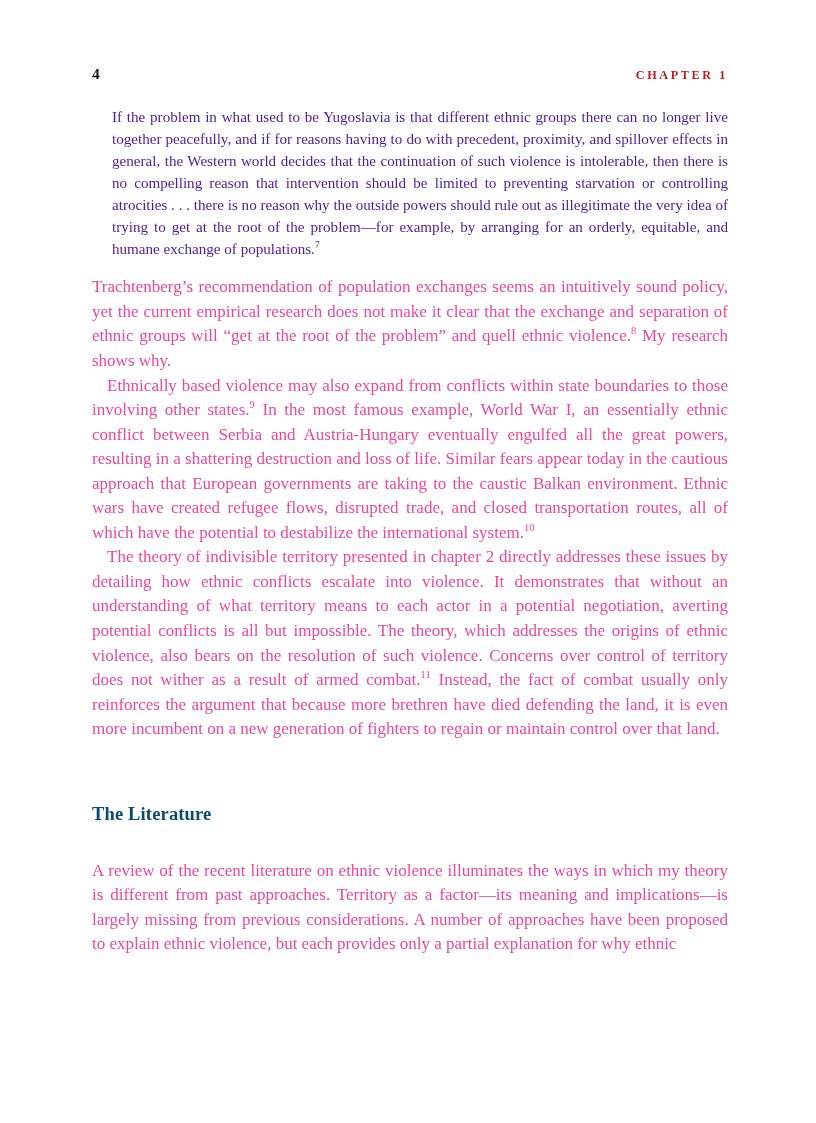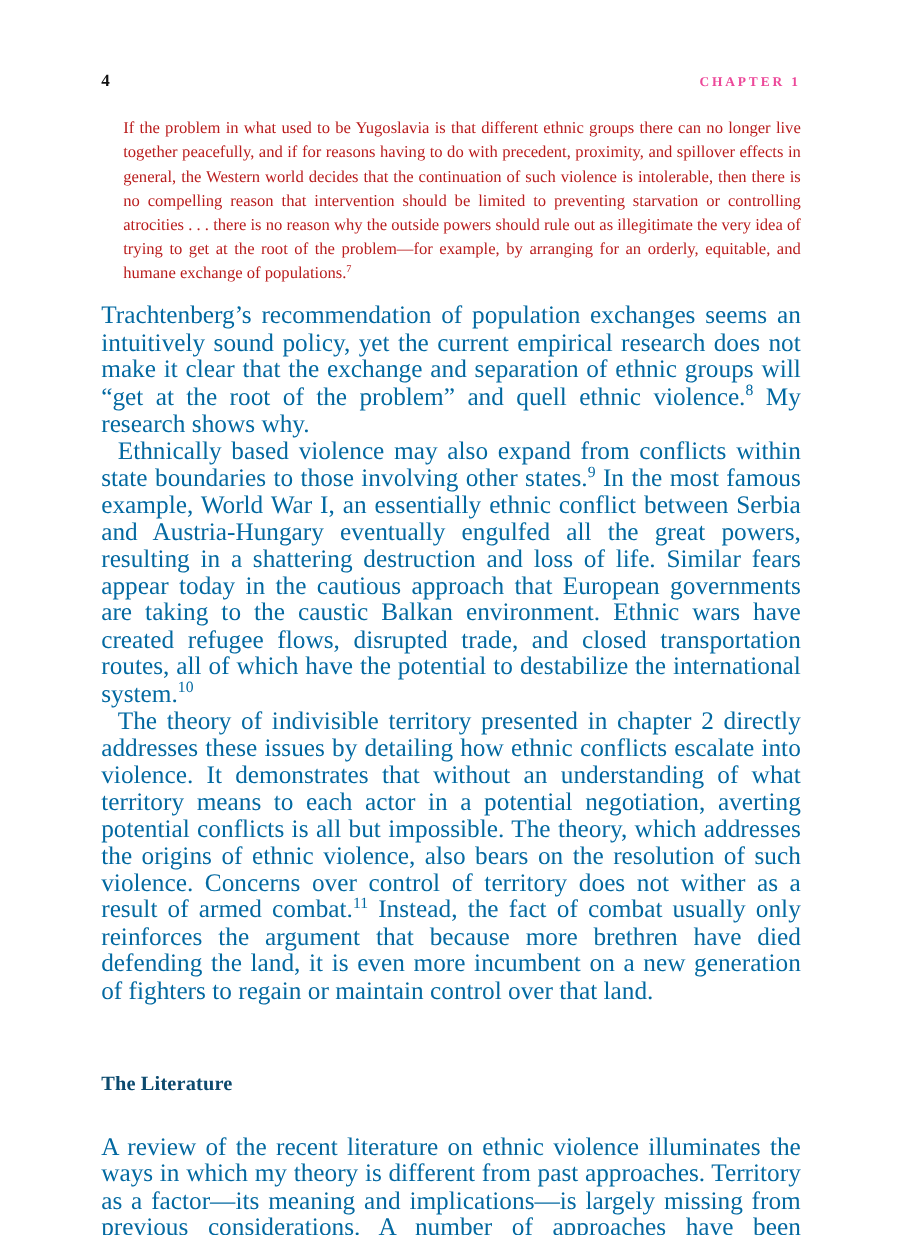--- a/index.html
+++ b/index.html
@@ -37,47 +37,47 @@
     font-weight: bold;
     line-height: 1;
     color: #111111;
   }
   .chapter-label {
     font-size: 12.2px;
     font-variant: small-caps;
     text-transform: uppercase;
     letter-spacing: 2.6px;
     font-weight: bold;
-    color: #ec4899;
+    color: #b91c1c;
     line-height: 1;
   }
 
   
   .extract {
     margin: 0 0 15px 0;
     padding: 0;
     margin-left: 20px;
     width: 616px;
     font-size: 15.1px;
     line-height: 22.05px;
     text-align: justify;
     text-justify: inter-word;
     hyphens: manual;
-    color: #b91c1c;
+    color: #4c1d95;
   }
 
   
   .body-para {
     margin: 0;
-    font-size: 23px;
+    font-size: 17px;
     line-height: 24.55px;
     text-align: justify;
     text-justify: inter-word;
     hyphens: manual;
-    color: #0369a1;
+    color: #ec4899;
   }
   .body-para.indented {
     text-indent: 15px;
   }
   .body-para.flush {
     text-indent: 0;
   }
 
   
   .section-heading {

